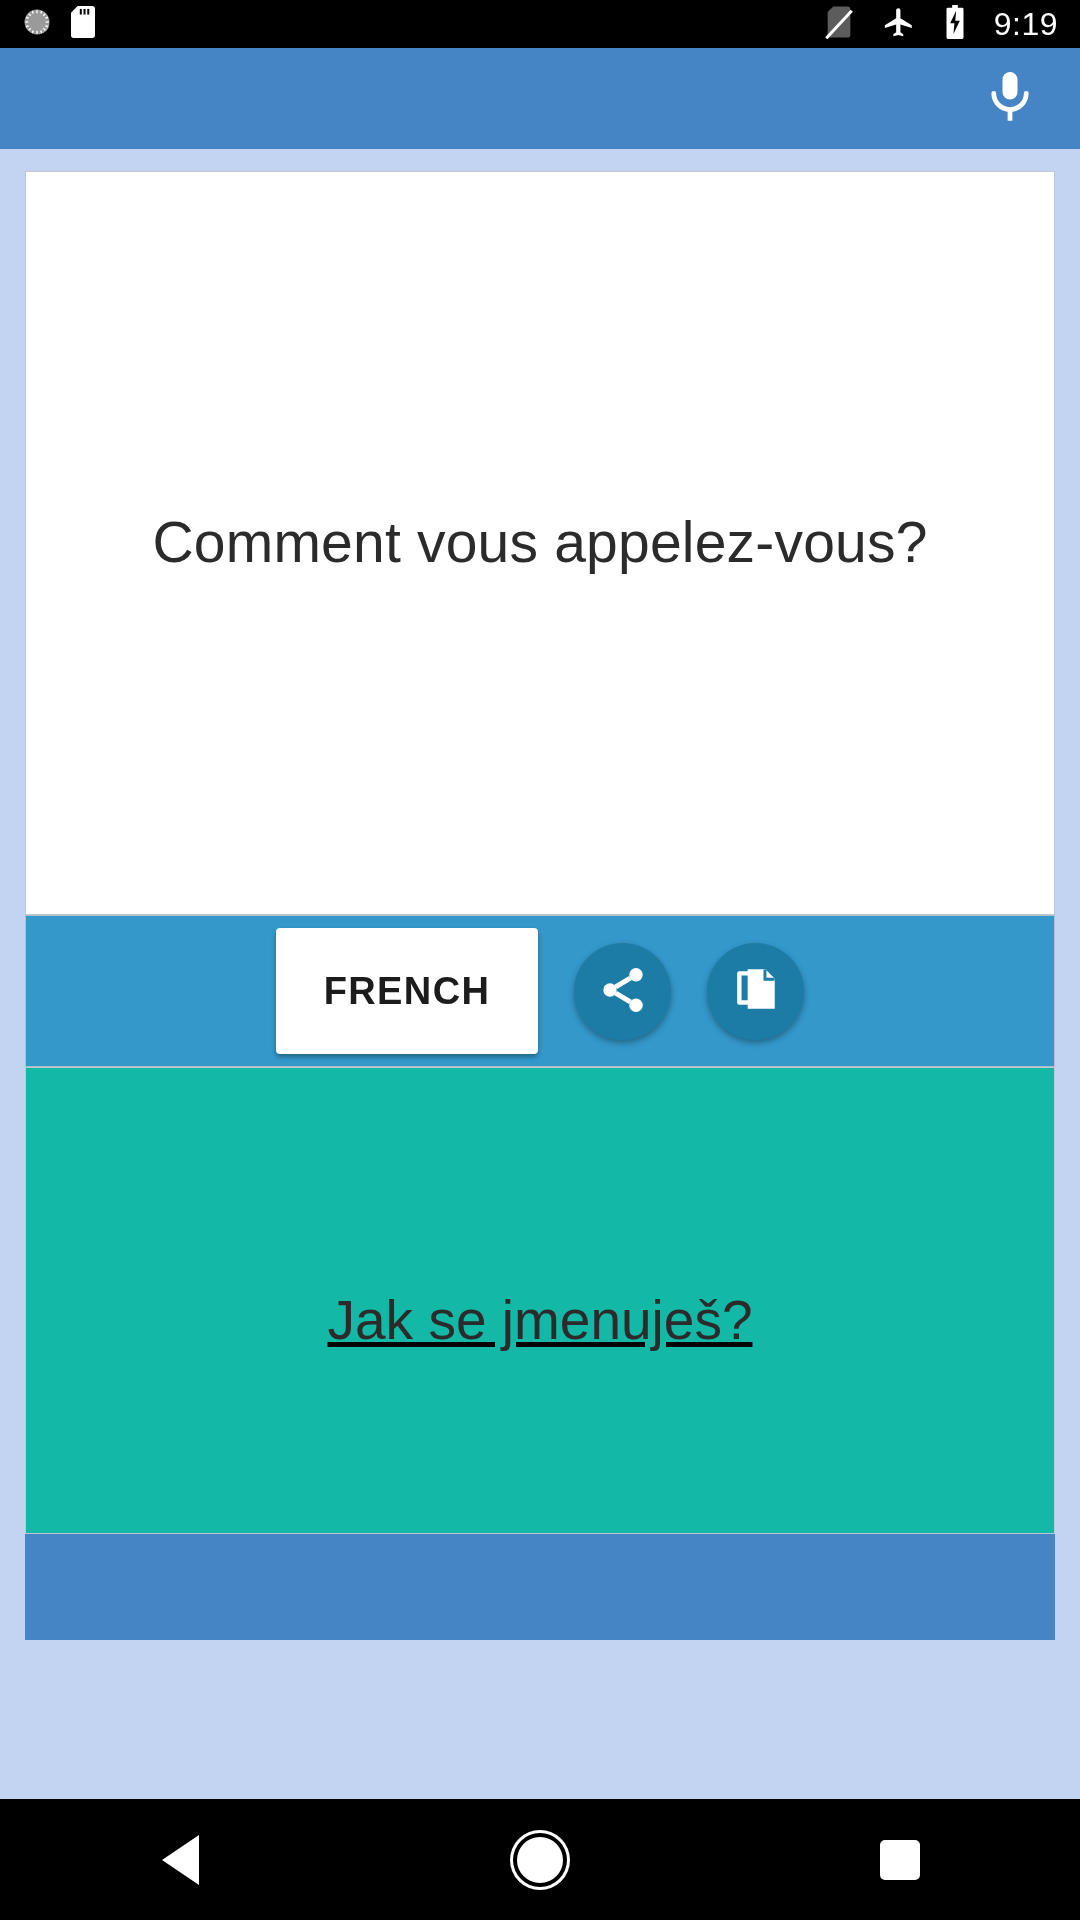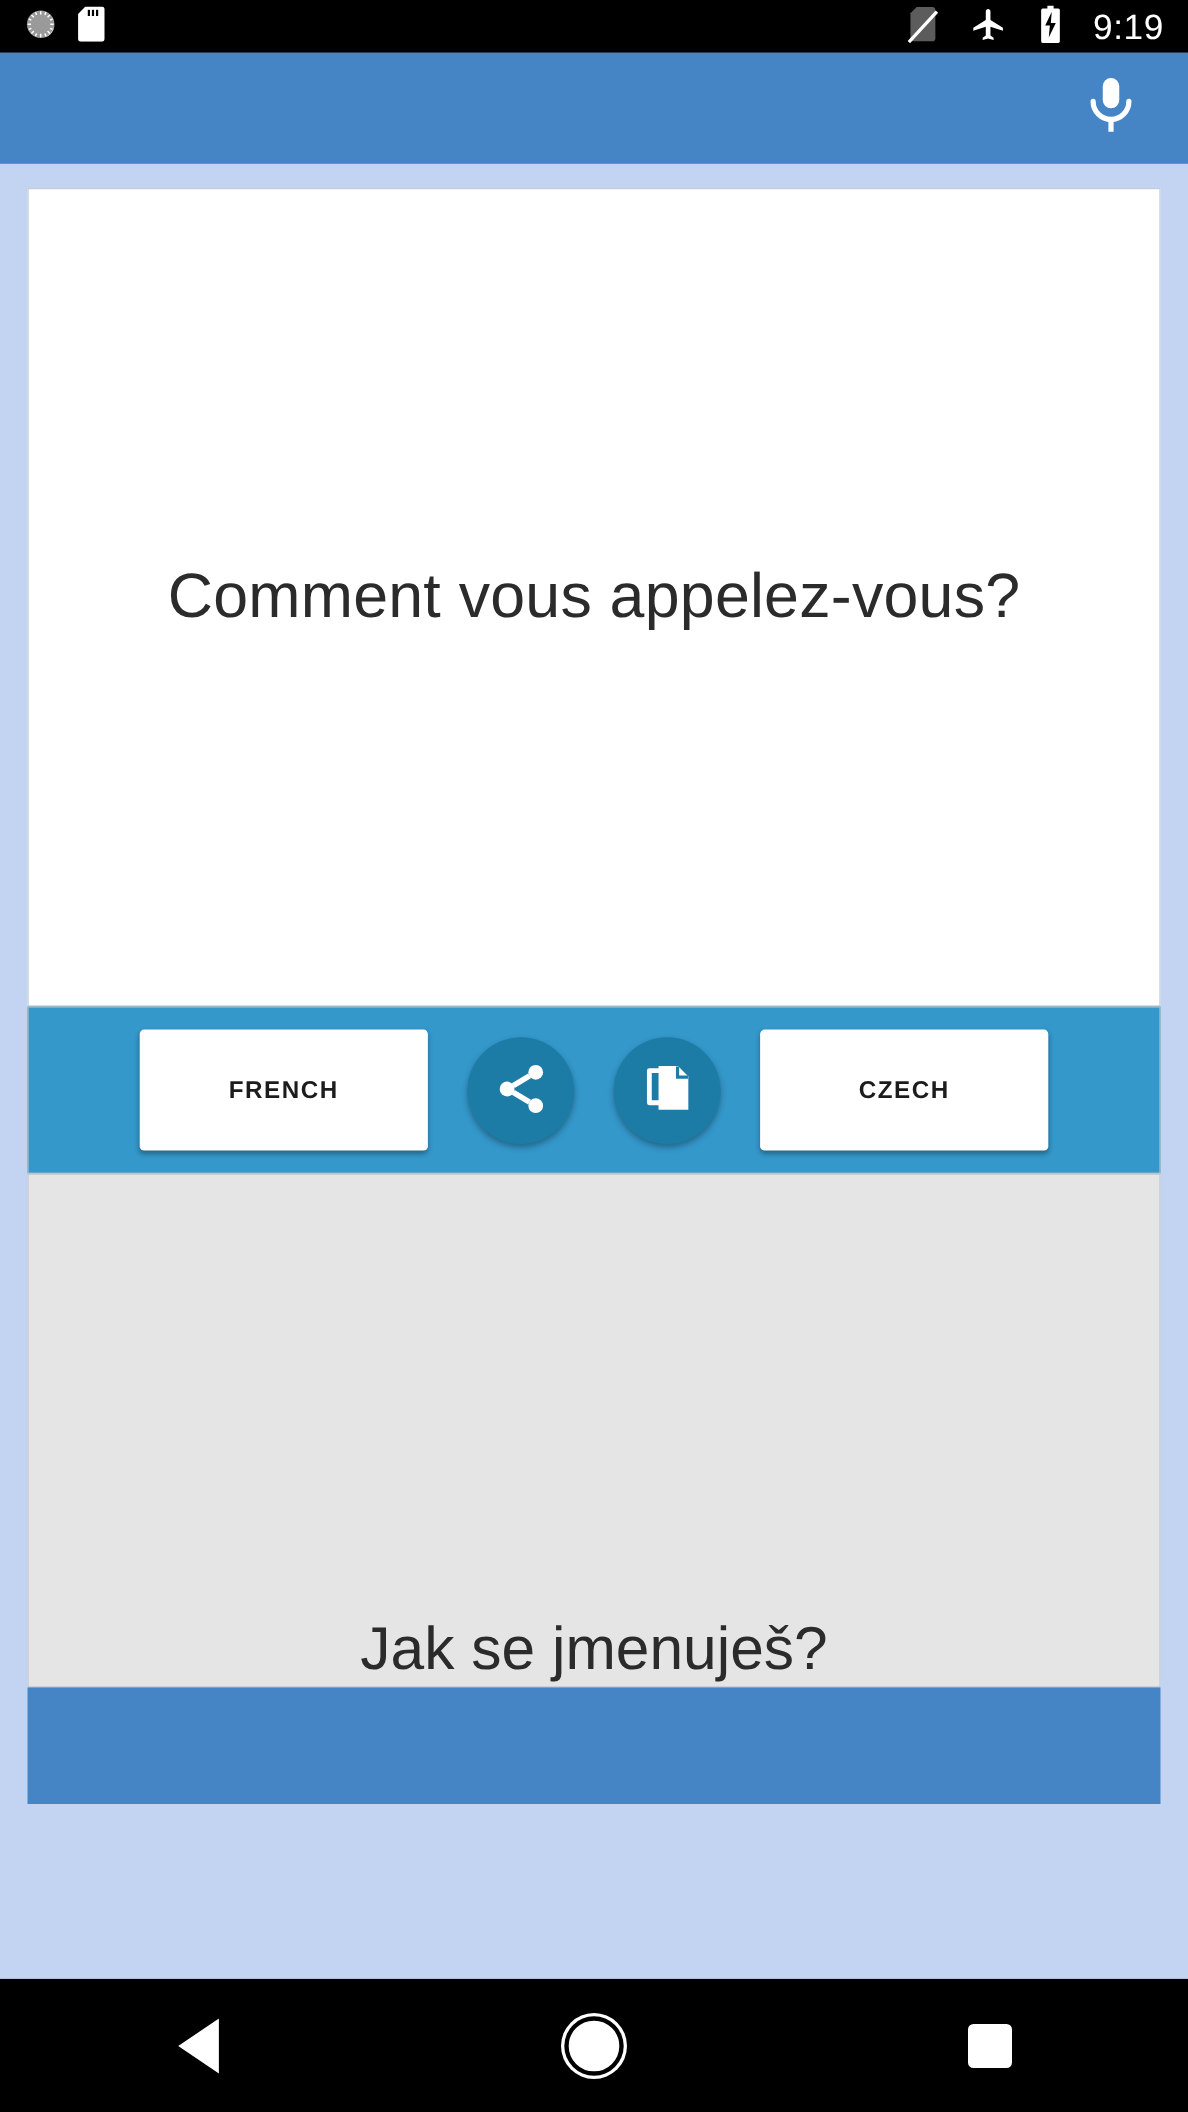--- a/index.html
+++ b/index.html
@@ -49,41 +49,42 @@
     text-align:center; line-height:1.25; letter-spacing:.2px;
   }
 
   
   #lang-toolbar {
     position:absolute; left:25px; top:766px; width:1030px; height:152px;
     background:#3498cb; border:1px solid #b4bcc8;
     display:flex; align-items:center; justify-content:center; gap:36px;
   }
   .lang-btn {
-    width:262px; height:110px; background:#fff;
+    width:262px; height:126px; background:#fff;
     border:none; border-radius:4px;
     box-shadow:0 3px 5px rgba(0,0,0,.32);
     font-family:"Liberation Sans", sans-serif;
-    font-size:22px; font-weight:700; color:#1c1c1c;
+    font-size:38px; font-weight:700; color:#1c1c1c;
     letter-spacing:1.4px; cursor:pointer;
     display:flex; align-items:center; justify-content:center;
   }
   .fab {
     width:97px; height:97px; border-radius:50%;
     background:#1d7ca5; border:none; cursor:pointer;
     box-shadow:0 3px 6px rgba(0,0,0,.33);
     display:flex; align-items:center; justify-content:center;
   }
 
   
   #target-card {
     position:absolute; left:25px; top:918px; width:1030px; height:467px;
-    background:#e5e5e5; border:1px solid #bfc7d4;
+    background:#14b8a6; border:1px solid #bfc7d4;
     padding-top:40px; display:flex; justify-content:center;
-    align-items:flex-end;
+    align-items:center;
+    text-decoration:underline;
   }
   #target-text {
     font-size:55px; color:#2b2b2b; font-weight:400;
     text-align:center; line-height:1.25;
   }
 
   
   #footer-panel {
     position:absolute; left:25px; top:1385px; width:1030px; height:106px;
     background:#4585c5;
@@ -207,21 +208,20 @@
       <button class="fab">
         <span>
           <svg width="50" height="50" viewBox="0 0 24 24">
             <path d="M4 4 H13 V18 H4 Z" fill="none" stroke="#ffffff" stroke-width="2.1" stroke-linejoin="round"></path>
             <path d="M8 2 H16.5 L21 6.5 V21 H8 Z" fill="#ffffff"></path>
             <path d="M16.3 2.2 V6.8 H20.9" fill="none" stroke="#1d7ca5" stroke-width="1.4"></path>
           </svg>
         </span>
       </button>
 
-      <button class="lang-btn">CZECH</button>
     </div>
 
     <div id="target-card">
       <div id="target-text">Jak se jmenuješ?</div>
     </div>
 
     <div id="footer-panel"></div>
   </div>
 
   <div id="nav-bar">

